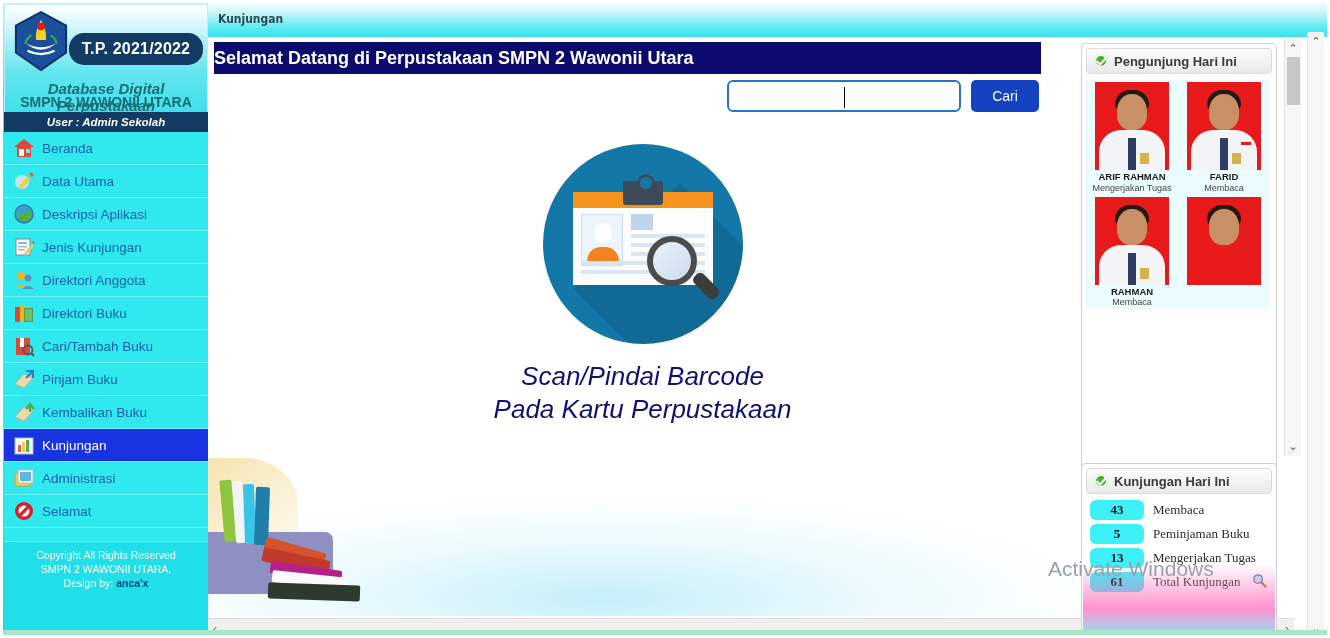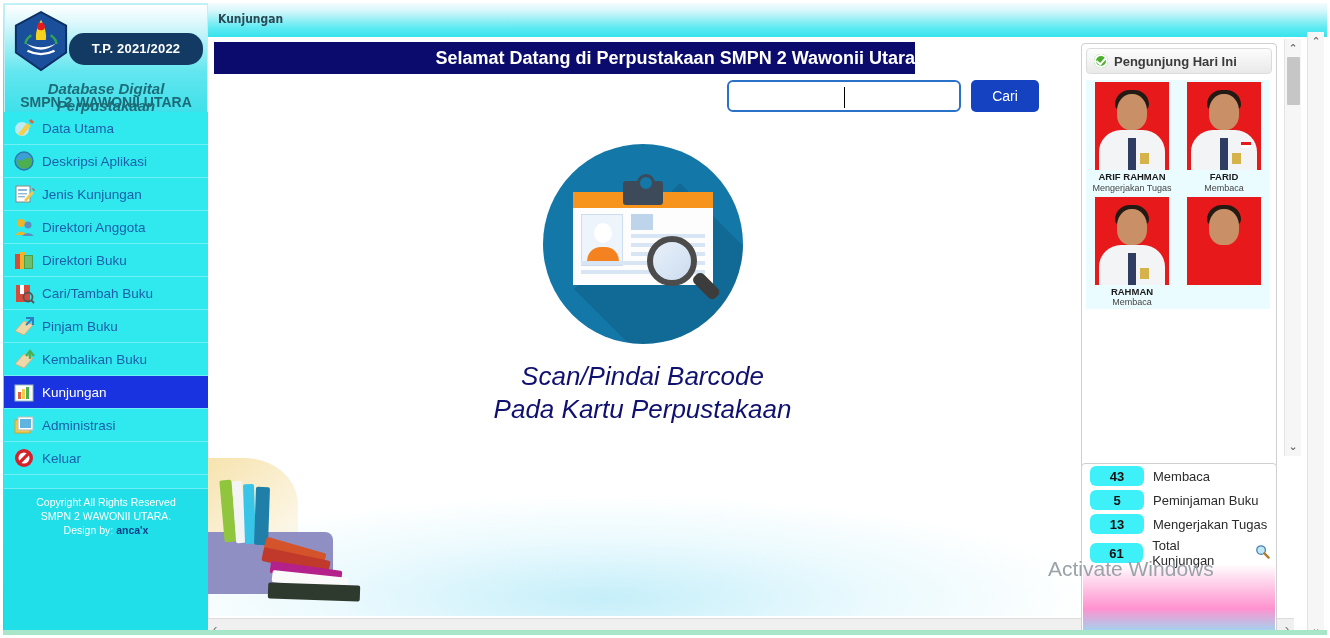--- a/index.html
+++ b/index.html
@@ -35,21 +35,21 @@
     text-align:center;
   }
   .logo{
     position:absolute; left:7px; top:5px; width:58px; height:62px;
   }
   .tp-badge{
     position:absolute; left:64px; top:28px;
     width:134px; height:32px;
     background:#123a63; color:#fff;
     border-radius:15px;
-    font-size:13px; font-weight:bold;
+    font-size:16px; font-weight:bold;
     line-height:32px; text-align:center;
     letter-spacing:.2px;
   }
   .brand-sub{
     position:absolute; left:0; top:75px; width:100%;
     font-style:italic; font-size:15px; color:#1d6d79;
     font-weight:bold;
   }
   .brand-name{
     position:absolute; left:0; top:89px; width:100%;
@@ -94,23 +94,23 @@
   }
   .topbar .crumb{
     font-size:12.5px; font-weight:bold; color:#2b4a55;
     font-family:"DejaVu Sans", sans-serif;
     transform:scaleX(.86); transform-origin:left center;
   }
   .content-wrap{
     position:absolute; left:0; top:39px; right:0; bottom:0;
   }
   .welcome{
-    position:absolute; left:6px; top:3px; width:701px; height:32px;
+    position:absolute; left:6px; top:3px; width:827px; height:32px;
     background:#0b0b6e; color:#ffffff;
-    text-align:right; line-height:32px;
+    text-align:left; line-height:32px;
     font-size:18px; font-weight:bold;
   }
   .search-row{
     position:absolute; left:6px; top:41px; width:863px; height:38px;
   }
   .search-box{
     position:absolute; right:116px; top:0;
     width:234px; height:32px;
     border:2px solid #2a72c9; border-radius:6px;
     background:#ffffff;
@@ -291,20 +291,21 @@
   .vact{ font-size:9px; color:#444; line-height:10px;}
   .panel-foot{
     position:absolute; left:1px; right:1px; bottom:0; height:22px;
     border-top:1px solid #e2e2e2;
     display:flex; align-items:center; justify-content:space-between;
     padding:0 8px; color:#666; font-size:14px; background:#fff;
   }
   .stat-row{
     display:flex; align-items:center; gap:9px;
     padding:2px 6px 2px 8px;
+    font-family:Liberation Serif, serif;
   }
   .stat-num{
     width:54px; height:20px; border-radius:6px;
     background:#3ef0f8; color:#111;
     font-size:13px; font-weight:bold;
     display:flex; align-items:center; justify-content:center;
   }
   .stat-lbl{ font-size:13px; color:#2b2b2b; }
   .pinkfade{
     position:absolute; left:1px; right:1px; bottom:1px; height:72px;
@@ -359,23 +360,34 @@
         <path d="M14 34 q16 9 32 0 q-16 14 -32 0 Z" fill="#ffffff"></path>
         <path d="M16 42 q14 7 28 0" stroke="#ffffff" stroke-width="2.4" fill="none"></path>
         <path d="M20 26 q-6 4 -6 9" stroke="#2ea84f" stroke-width="2.5" fill="none"></path>
         <path d="M40 26 q6 4 6 9" stroke="#2ea84f" stroke-width="2.5" fill="none"></path>
       </svg>
       <div class="tp-badge">T.P. 2021/2022</div>
       <div class="brand-sub">Database Digital Perpustakaan</div>
       <div class="brand-name">SMPN 2 WAWONII UTARA</div>
     </div>
 
+    <div class="userbar">User : Admin Sekolah</div>
 
     <div class="menu">
 
+      <div class="menu-item">
+        <span class="ico">
+          <svg viewBox="0 0 22 22">
+              <path d="M11 2 L21 10 L18 10 L18 20 L4 20 L4 10 L1 10 Z" fill="#d94b3e"></path>
+              <rect x="6" y="12" width="5" height="7" fill="#ffffff"></rect>
+              <rect x="13" y="12" width="4" height="4" fill="#9fd4e8"></rect>
+            </svg>
+        </span>
+        <span>Beranda</span>
+      </div>
 
       <div class="menu-item">
         <span class="ico">
           <svg viewBox="0 0 22 22">
               <circle cx="9" cy="12" r="7" fill="#cfeaf5" opacity=".9"></circle>
               <path d="M5 17 L14 6 L18 9 L9 19 Z" fill="#f2d04a"></path>
               <path d="M16 4 L19 7 L21 5 L18 2 Z" fill="#e0633d"></path>
             </svg>
         </span>
         <span>Data Utama</span>
@@ -491,21 +503,21 @@
       </div>
 
       <div class="menu-item">
         <span class="ico">
           <svg viewBox="0 0 22 22">
               <circle cx="11" cy="11" r="9" fill="#d6202a"></circle>
               <circle cx="11" cy="11" r="5.5" fill="#ffffff"></circle>
               <rect x="4" y="9.5" width="14" height="3.2" fill="#d6202a" transform="rotate(-45 11 11)"></rect>
             </svg>
         </span>
-        <span>Keluar</span>
+        <span>Selamat</span>
       </div>
 
       <div class="menu-spacer"></div>
     </div>
 
     <div class="copyright">
       <div>Copyright All Rights Reserved</div>
       <div>SMPN 2 WAWONII UTARA.</div>
       <div>
         <span>Design by:</span>
@@ -645,20 +657,24 @@
 
       </div>
 
       <div class="panel-foot">
         <span>‹</span>
         <span>›</span>
       </div>
     </div>
 
     <div class="panel" id="panel-stats">
+      <div class="panel-head">
+        <span class="chk"></span>
+        <span>Kunjungan Hari Ini</span>
+      </div>
 
       <div class="stat-row">
         <span class="stat-num">43</span>
         <span class="stat-lbl">Membaca</span>
       </div>
       <div class="stat-row">
         <span class="stat-num">5</span>
         <span class="stat-lbl">Peminjaman Buku</span>
       </div>
       <div class="stat-row">

